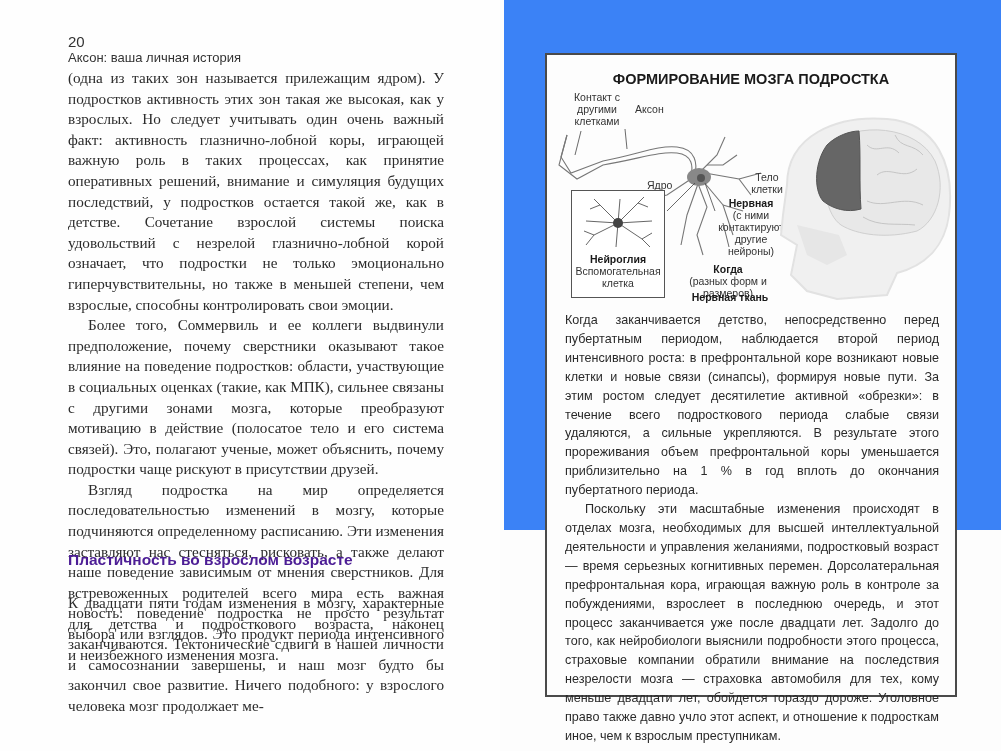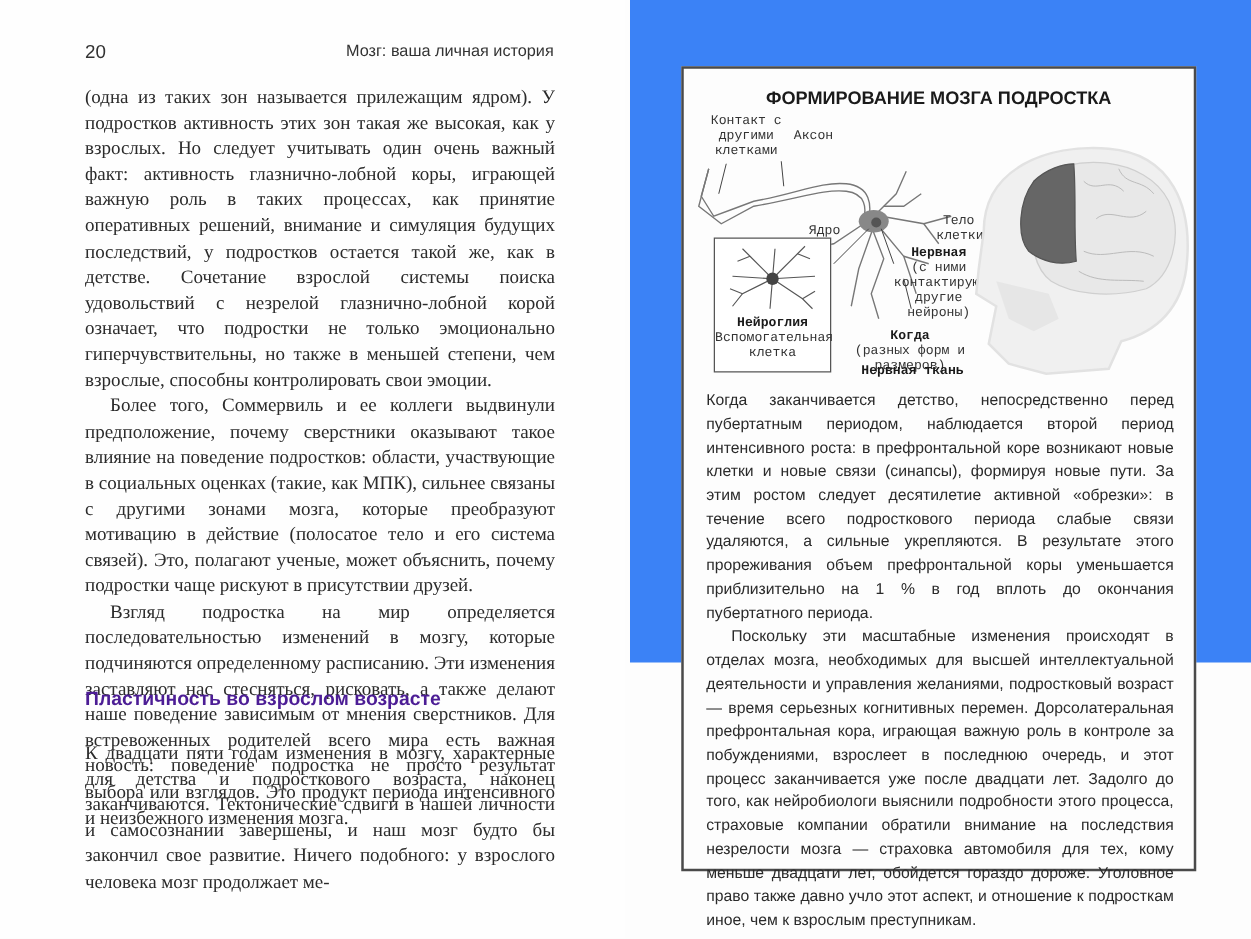--- a/index.html
+++ b/index.html
@@ -1,43 +1,43 @@
 <!DOCTYPE html>
 <html><head>
 <meta charset="utf-8">
 <style>
   html,body{margin:0;padding:0;}
   body{width:1001px;height:751px;background:#fdfdfd;position:relative;overflow:hidden;color:#2a2a2a;}
   .page-left{position:absolute;left:0;top:0;width:500px;height:751px;background:#fefefe;}
   .page-right{position:absolute;left:504px;top:0;width:501px;height:530px;background:#3b82f6;}
-  .running-head{position:absolute;top:33px;left:68px;width:375px;font-family:"Liberation Sans",sans-serif;font-size:13px;color:#333;display:flex;justify-content:space-between;}
+  .running-head{position:absolute;top:33px;left:68px;width:375px;font-family:"Liberation Sans",sans-serif;font-size:13px;color:#333;display:flex;justify-content:space-between;flex-direction:column;}
   .running-head .pn{font-size:15px;}
   .body-text{position:absolute;left:68px;width:376px;font-family:"Liberation Serif",serif;font-size:15.2px;line-height:20.6px;color:#2b2b2b;text-align:justify;}
   .body-text p{margin:0;}
   .body-text p.indent{text-indent:20px;}
   .col1{top:68px;}
   .col2{top:593px;}
   .subhead{position:absolute;left:68px;top:551px;font-family:"Liberation Sans",sans-serif;font-size:15.5px;font-weight:bold;color:#4c1d95;}
   .sidebar-box{position:absolute;left:541px;top:53px;width:412px;height:644px;border:2px solid #4a4a4a;background:#fdfdfd;box-sizing:border-box;}
   .sb-title{position:absolute;left:0;right:0;top:16px;text-align:center;font-family:"Liberation Sans",sans-serif;font-weight:bold;font-size:14.5px;color:#1a1a1a;}
-  .lbl{position:absolute;font-family:Liberation Mono, monospace;font-size:10.5px;line-height:12px;color:#333;text-align:center;}
+  .lbl{position:absolute;font-family:Liberation Sans, sans-serif;font-size:10.5px;line-height:12px;color:#333;text-align:center;}
   .lbl b{font-weight:bold;color:#1a1a1a;}
   .glia-box{position:absolute;left:24px;top:135px;width:92px;height:106px;border:1px solid #555;background:#fff;}
   .sb-text{position:absolute;left:18px;top:256px;width:374px;font-family:"Liberation Sans",sans-serif;font-size:12.6px;line-height:18.9px;color:#2a2a2a;text-align:justify;}
   .sb-text p{margin:0;}
   .sb-text p.indent{text-indent:20px;}
   svg{position:absolute;}
 </style>
 </head>
 <body>
 
 <div class="page-left">
   <div class="running-head">
     <span class="pn">20</span>
-    <span>Мозг: ваша личная история</span>
+    <span>Аксон: ваша личная история</span>
   </div>
   <div class="body-text col1">
     <p>(одна из таких зон называется прилежащим ядром). У подростков активность этих зон такая же высокая, как у взрослых. Но следует учитывать один очень важный факт: активность глазнично-лобной коры, играющей важную роль в таких процессах, как принятие оперативных решений, внимание и симуляция будущих последствий, у подростков остается такой же, как в детстве. Сочетание взрослой системы поиска удовольствий с незрелой глазнично-лобной корой означает, что подростки не только эмоционально гиперчувствительны, но также в меньшей степени, чем взрослые, способны контролировать свои эмоции.</p>
     <p class="indent">Более того, Соммервиль и ее коллеги выдвинули предположение, почему сверстники оказывают такое влияние на поведение подростков: области, участвующие в социальных оценках (такие, как МПК), сильнее связаны с другими зонами мозга, которые преобразуют мотивацию в действие (полосатое тело и его система связей). Это, полагают ученые, может объяснить, почему подростки чаще рискуют в присутствии друзей.</p>
     <p class="indent">Взгляд подростка на мир определяется последовательностью изменений в мозгу, которые подчиняются определенному расписанию. Эти изменения заставляют нас стесняться, рисковать, а также делают наше поведение зависимым от мнения сверстников. Для встревоженных родителей всего мира есть важная новость: поведение подростка не просто результат выбора или взглядов. Это продукт периода интенсивного и неизбежного изменения мозга.</p>
   </div>
   <div class="subhead">Пластичность во взрослом возрасте</div>
   <div class="body-text col2">
     <p>К двадцати пяти годам изменения в мозгу, характерные для детства и подросткового возраста, наконец заканчиваются. Тектонические сдвиги в нашей личности и самосознании завершены, и наш мозг будто бы закончил свое развитие. Ничего подобного: у взрослого человека мозг продолжает ме-</p>
   </div>

